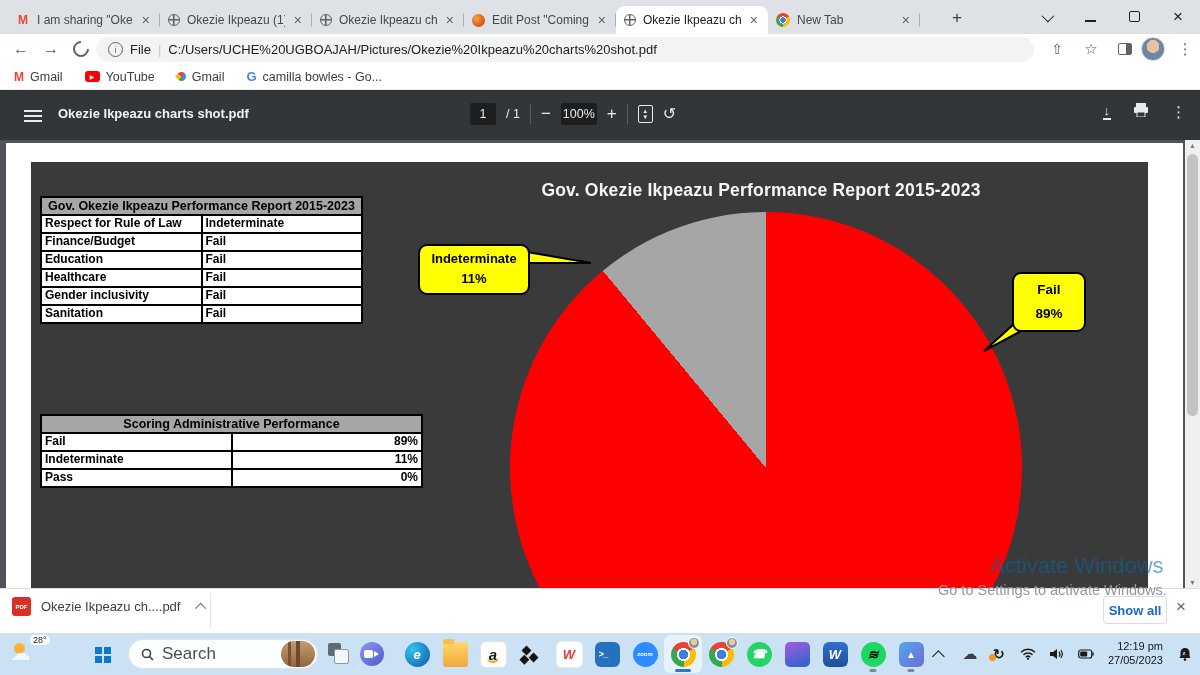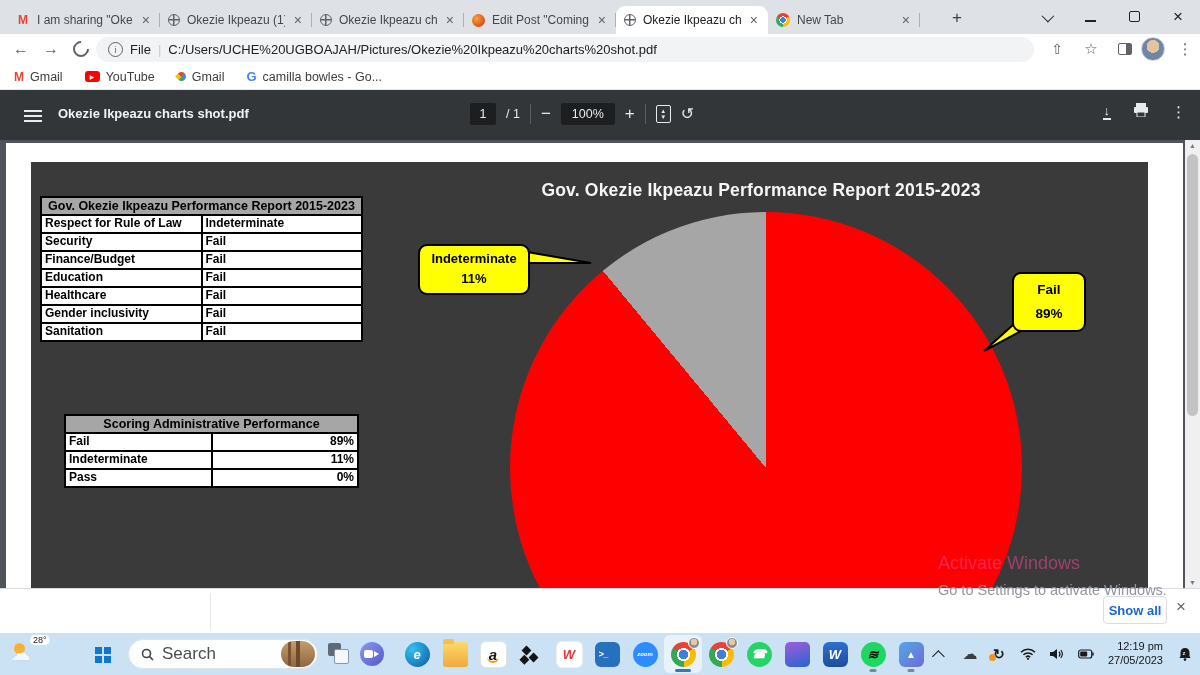--- a/index.html
+++ b/index.html
@@ -55,52 +55,52 @@
   .bm-pin{width:9px;height:9px;border-radius:50% 50% 50% 0;transform:rotate(45deg);
     background:conic-gradient(#4285f4 0 25%,#34a853 0 50%,#fbbc04 0 75%,#ea4335 0);}
   .bm-g{color:#4285f4;font-weight:800;font-size:13px;}
   
   .pdfbar{position:absolute;left:0;top:90px;width:1200px;height:50px;background:#333639;color:#e8eaed;}
   .hamb{position:absolute;left:24px;top:17px;width:18px;}
   .hamb i{display:block;height:2px;background:#e8eaed;margin:3px 0;}
   .pdftitle{position:absolute;left:58px;top:16px;font-size:13px;font-weight:700;color:#f1f3f4;}
   .pdfcenter{position:absolute;left:470px;top:13px;display:flex;align-items:center;gap:10px;font-size:12.5px;}
   .pagebox,.zoombox{background:#1c1e1f;border-radius:2px;height:22px;display:flex;align-items:center;justify-content:center;}
-  .pagebox{width:26px;} .zoombox{width:54px;}
+  .pagebox{width:26px;} .zoombox{width:36px;}
   .vsep{width:1px;height:20px;background:#5a5d60;}
   .pm{font-size:17px;color:#e8eaed;}
   .fit-ic{width:13px;height:16px;border:1.6px solid #e8eaed;border-radius:2px;display:flex;flex-direction:column;
     align-items:center;justify-content:center;font-size:6px;line-height:1;color:#e8eaed;}
   .rot-ic{font-size:16px;transform:translateY(-1px);}
   .pdfright{position:absolute;right:14px;top:13px;display:flex;align-items:center;gap:22px;}
   .dl-ic{display:inline-block;border-bottom:2px solid #e8eaed;padding:0 1px 1px;font-size:13px;line-height:1;}
   
   .viewer{position:absolute;left:0;top:140px;width:1200px;height:448px;background:#50545a;}
   .page{position:absolute;left:6px;top:3px;width:1177px;height:445px;background:#fff;}
   .slide{position:absolute;left:31px;top:162px;width:1117px;height:426px;background:#3a3a3a;overflow:hidden;}
   
   .xtbl{position:absolute;left:9px;border-collapse:collapse;background:#fff;
     font-size:12px;font-weight:700;color:#000;table-layout:fixed;}
   .xtbl td,.xtbl th{border:2px solid #000;padding:0 3px;height:16px;line-height:1.15;}
   .xtbl th{background:#a6a6a6;text-align:center;font-size:12.5px;}
-  #tbl1{top:34px;width:323px;} #tbl2{top:252px;width:295px;margin-left:24px;}
+  #tbl1{top:34px;width:323px;} #tbl2{top:252px;width:383px;}
   .c1{width:219px;} .c2{width:98px;}
   #tbl2 td.c2{text-align:right;}
   
   .chart-title{position:absolute;left:380px;top:18px;width:700px;text-align:center;
     font-size:17.5px;font-weight:700;color:#f5f5f5;letter-spacing:.2px;}
   .pie{position:absolute;left:479px;top:50px;width:512px;height:512px;border-radius:50%;
     background:conic-gradient(#fe0000 0deg 320.4deg,#a6a6a6 320.4deg 360deg);}
   .callout{position:absolute;background:#ffff00;border:2px solid #000;border-radius:9px;
     text-align:center;font-weight:700;color:#000;z-index:3;}
   #co1{left:387px;top:82px;width:108px;height:44px;font-size:13px;line-height:1.55;padding-top:3px;}
   #co2{left:981px;top:110px;width:70px;height:52px;font-size:13.5px;line-height:1.75;padding-top:4px;}
   .beak{position:absolute;z-index:2;}
   
-  .wm1{position:absolute;left:938px;top:553px;font-size:18px;color:#ec4899;opacity:.55;z-index:4;}
+  .wm1{position:absolute;left:990px;top:553px;font-size:22px;color:#0369a1;opacity:.55;z-index:4;}
   .wm2{position:absolute;left:938px;top:582px;font-size:14.5px;color:#91969c;z-index:4;}
   
   .sbar{position:absolute;left:1185px;top:140px;width:15px;height:448px;background:#f0f0f0;}
   .sbar .arr{position:absolute;left:0;width:15px;text-align:center;font-size:7px;color:#7a7a7a;}
   .sthumb{position:absolute;left:2px;top:14px;width:11px;height:262px;background:#c3c3c3;border-radius:6px;}
   
   .dlbar{position:absolute;left:0;top:588px;width:1200px;height:45px;background:#fff;border-top:1px solid #d8dbdf;box-sizing:border-box;}
   .dlchip{position:absolute;left:12px;top:8px;display:flex;align-items:center;gap:10px;font-size:13px;color:#3c4043;}
   .pdfico{width:19px;height:19px;background:#d93025;border-radius:3px;color:#fff;font-size:6px;font-weight:800;
     display:flex;align-items:center;justify-content:center;}
@@ -297,24 +297,20 @@
           <tr>
             <th colspan="2">Gov. Okezie Ikpeazu Performance Report 2015-2023</th>
           </tr>
         </thead>
       <tbody id="t1body">
           <tr>
             <td class="c1">Respect for Rule of Law</td>
             <td class="c2">Indeterminate</td>
           </tr>
           <tr>
-            <td class="c1">Security</td>
-            <td class="c2">Fail</td>
-          </tr>
-          <tr>
             <td class="c1">Finance/Budget</td>
             <td class="c2">Fail</td>
           </tr>
           <tr>
             <td class="c1">Education</td>
             <td class="c2">Fail</td>
           </tr>
           <tr>
             <td class="c1">Healthcare</td>
             <td class="c2">Fail</td>
@@ -374,20 +370,25 @@
   <div class="wm1">Activate Windows</div>
   <div class="wm2">Go to Settings to activate Windows.</div>
 
   <div class="sbar">
     <span class="arr" style="top:2px">▲</span>
     <div class="sthumb"></div>
     <span class="arr" style="bottom:2px">▼</span>
   </div>
 
   <div class="dlbar">
+    <div class="dlchip">
+      <span class="pdfico">PDF</span>
+      <span>Okezie Ikpeazu ch....pdf</span>
+      <i class="chev-up"></i>
+    </div>
     <div class="dlsep"></div>
     <div class="showall">Show all</div>
     <span class="dlclose">×</span>
   </div>
 
   <div class="taskbar">
     <div class="weather">
       <i class="sun"></i>
       <span class="cl">☁</span>
       <span class="temp">28°</span>

